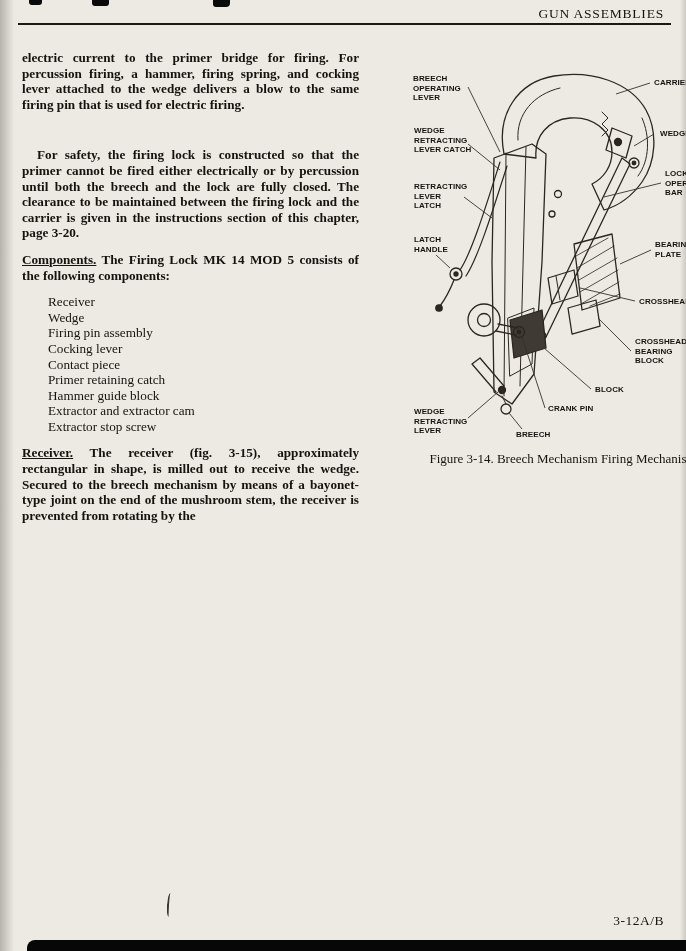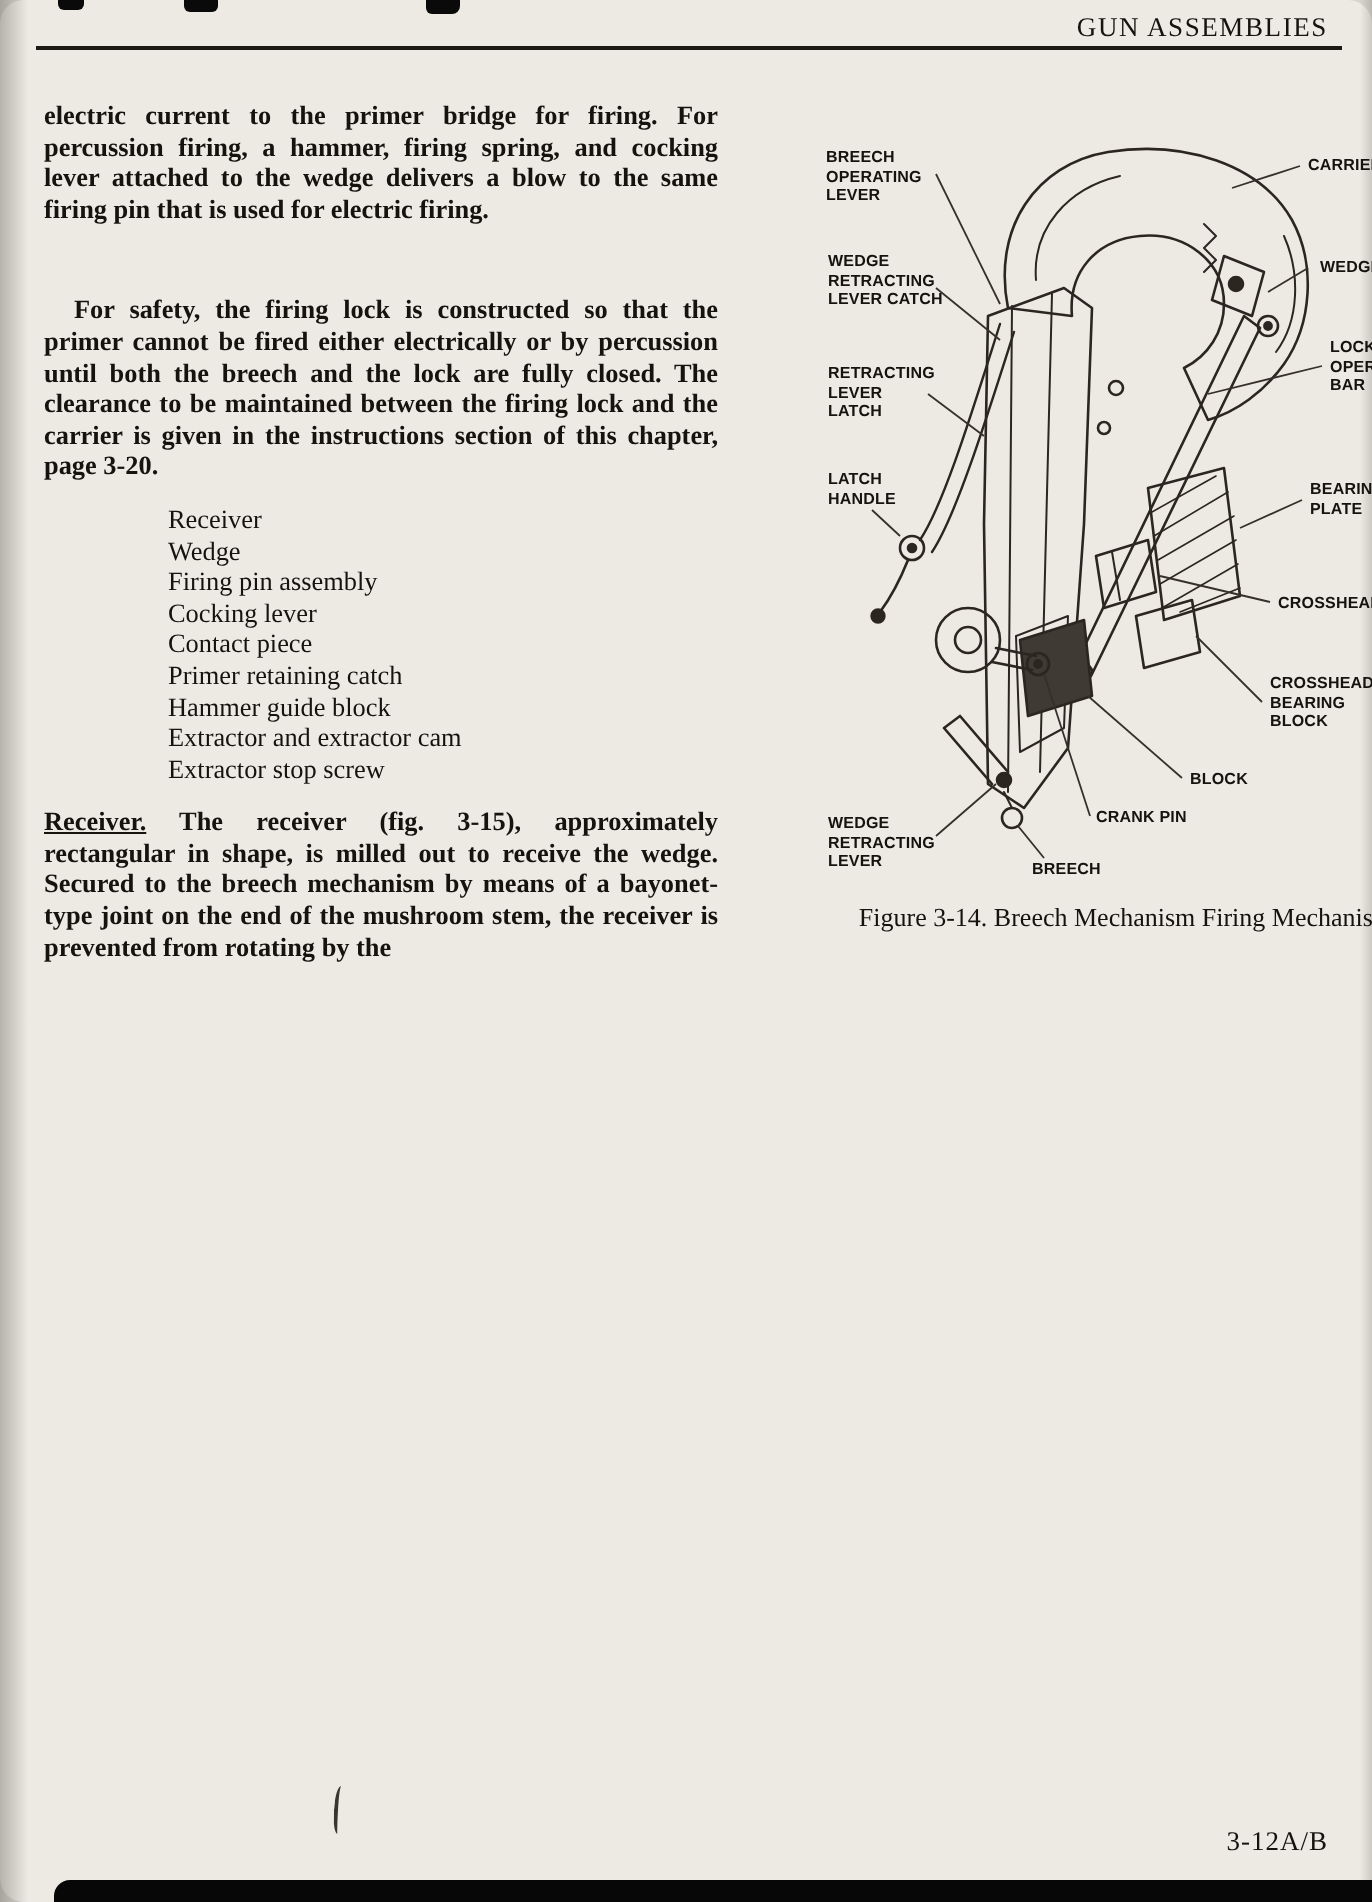--- a/index.html
+++ b/index.html
@@ -1,37 +1,37 @@
 <!DOCTYPE html>
 <html><head>
 <meta charset="utf-8">
 <style>
   html,body{margin:0;padding:0;}
   body{
     width:686px;height:951px;position:relative;overflow:hidden;
     background:#d8d5cf;font-family:"Liberation Serif",serif;color:#16130f;
   }
-  .sheet{position:absolute;inset:0;background:#edeae4;border-radius:12px;}
+  .sheet{position:absolute;inset:0;background:#edeae4;}
   .edge-left{position:absolute;left:0;top:0;bottom:0;width:14px;
     background:linear-gradient(90deg,rgba(55,50,43,.30),rgba(55,50,43,0));}
   .edge-right{position:absolute;right:0;top:0;bottom:0;width:6px;
     background:linear-gradient(270deg,rgba(55,50,43,.18),rgba(55,50,43,0));}
   .mark{position:absolute;background:#0a0a0a;}
   .mark1{left:29px;top:0;width:13px;height:5px;border-radius:0 0 3px 3px;}
   .mark2{left:92px;top:0;width:17px;height:6px;border-radius:0 0 3px 3px;}
   .mark3{left:213px;top:0;width:17px;height:7px;border-radius:0 0 4px 3px;}
   .header-text{position:absolute;top:6px;right:22px;font-size:13.5px;letter-spacing:.8px;}
   .header-rule{position:absolute;top:23px;left:18px;right:15px;height:2px;background:#1c1914;}
   .text-col{position:absolute;left:22px;top:50px;width:337px;
     font-size:13.2px;line-height:15.6px;text-align:justify;}
   .para{margin:0 0 11px 0;font-weight:bold;}
   .para.indent{text-indent:15px;margin-top:35px;}
   .lead{text-decoration:underline;}
   .component-list{list-style:none;margin:1px 0 11px 0;padding:0 0 0 26px;text-align:left;}
-  .component-list li{line-height:15.6px;margin-left:36px;}
+  .component-list li{line-height:15.6px;}
   .figure{position:absolute;left:366px;top:50px;width:314px;height:404px;}
   .fig-svg{position:absolute;left:0;top:0;}
   .fig-label{position:absolute;font-family:"Liberation Sans",sans-serif;
     font-size:8px;font-weight:bold;line-height:9.5px;letter-spacing:.1px;
     white-space:pre-line;}
   .fig-caption{position:absolute;left:0;top:385px;width:100%;text-align:center;font-size:13px;}
   .page-number{position:absolute;right:22px;top:913px;font-size:13.5px;letter-spacing:.5px;}
   .bottom-bar{position:absolute;left:27px;right:0;bottom:0;height:11px;background:#070707;
     border-radius:8px 0 0 0;}
   .squiggle{position:absolute;left:167px;top:893px;width:4px;height:24px;
@@ -46,20 +46,21 @@
   <div class="mark mark1"></div>
   <div class="mark mark2"></div>
   <div class="mark mark3"></div>
 
   <div class="header-text">GUN ASSEMBLIES</div>
   <div class="header-rule"></div>
 
   <div class="text-col">
     <p class="para">electric current to the primer bridge for firing.  For percussion firing, a hammer, firing spring, and cocking lever attached to the wedge delivers a blow to the same firing pin that is used for electric firing.</p>
     <p class="para indent">For safety, the firing lock is constructed so that the primer cannot be fired either electrically or by percussion until both the breech and the lock are fully closed.  The clearance to be maintained between the firing lock and the carrier is given in the instructions section of this chapter, page 3-20.</p>
+    <p class="para"><span class="lead">Components.</span><span>  The Firing Lock MK 14 MOD 5 consists of the following components:</span></p>
     <ul class="component-list">
       <li>Receiver</li>
       <li>Wedge</li>
       <li>Firing pin assembly</li>
       <li>Cocking lever</li>
       <li>Contact piece</li>
       <li>Primer retaining catch</li>
       <li>Hammer guide block</li>
       <li>Extractor and extractor cam</li>
       <li>Extractor stop screw</li>

